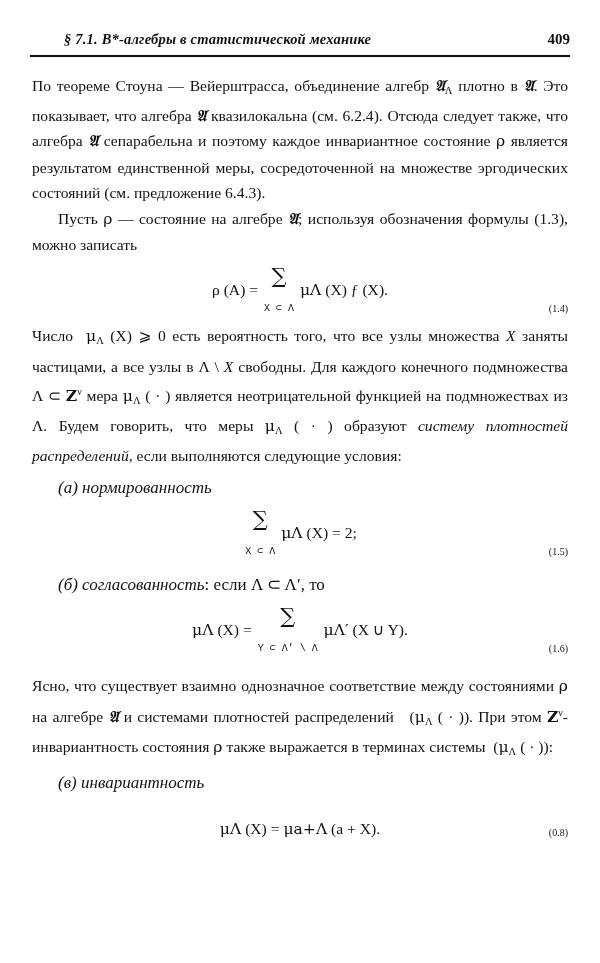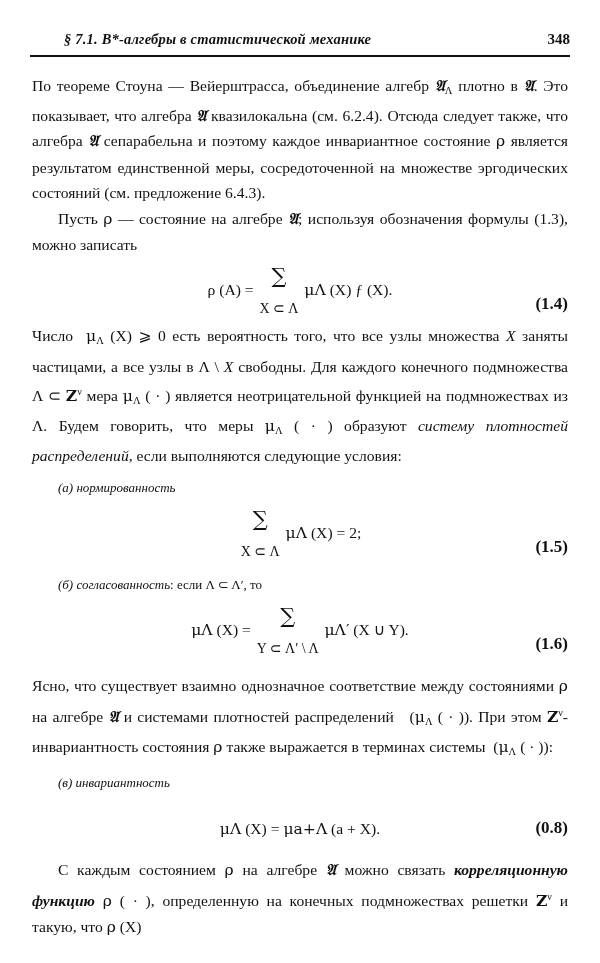--- a/index.html
+++ b/index.html
@@ -81,74 +81,74 @@
     min-height: 34px;
   }
   .eqbody {
     display: inline-flex;
     align-items: center;
     white-space: nowrap;
   }
   .eqnum {
     position: absolute;
     right: 0;
-    font-size: 17px;
-    font-weight: bold;
+    font-size: 10px;
   }
   .sum {
     display: inline-flex;
     flex-direction: column;
     align-items: center;
     justify-content: center;
     margin: 0 2px;
     position: relative;
     top: 1px;
   }
   .sum .big {
     font-size: 21px;
     line-height: 19px;
     font-family: "DejaVu Serif", serif;
   }
   .sum .lim {
-    font-size: 14px;
+    font-size: 10px;
     line-height: 12px;
     margin-top: 17px;
     white-space: nowrap;
+    font-family: Liberation Mono, monospace;
   }
   .it { font-style: italic; }
   .bb {
     font-family: "DejaVu Serif", serif;
     font-weight: bold;
     font-style: normal;
   }
   .gothic {
     font-family: "DejaVu Serif", serif;
     font-weight: bold;
     font-style: italic;
     letter-spacing: -0.3px;
   }
   sup.sm { font-size: 10px; vertical-align: super; }
   sub.sm { font-size: 10.5px; vertical-align: -0.25em; }
   .listitem {
-    font-size: 13px;
+    font-size: 17px;
     line-height: 25.4px;
     text-indent: 26px;
   }
   .listitem .lbl { font-style: italic; }
   .mu { font-family: "DejaVu Serif", serif; font-style: normal; }
   .rho { font-family: "DejaVu Serif", serif; font-style: normal; }
 </style>
 </head>
 <body>
 
 <div class="page">
 
   <div class="header">
     <div class="header-title">§ 7.1. B*-алгебры в статистической механике</div>
-    <div class="header-page">348</div>
+    <div class="header-page">409</div>
   </div>
   <div class="rule"></div>
 
   <div class="content">
 
     <p class="para">
       По&nbsp;теореме Стоуна&nbsp;— Вейерштрасса, объединение&nbsp;алгебр <span class="gothic">𝔄</span><sub class="sm">Λ</sub> плотно в <span class="gothic">𝔄</span>. Это показывает, что алгебра <span class="gothic">𝔄</span> квазилокальна (см.&nbsp;6.2.4). Отсюда следует также,&nbsp;что алгебра <span class="gothic">𝔄</span> сепарабельна и поэтому каждое инвариантное состояние <span class="rho">ρ</span> является результатом единственной меры, сосредоточенной на множестве эргодических состояний (см. предложение 6.4.3).
     </p>
 
     <p class="para indent">
@@ -227,18 +227,15 @@
         <span class="mu">μΛ</span>&nbsp;
         <span>(X) =</span>&nbsp;
         <span class="mu">μa+Λ</span>&nbsp;
         <span>(a + X).</span>
       </span>
       <span class="eqnum">(0.8)</span>
     </div>
 
     <div class="gap-md"></div>
 
-    <p class="para indent">
-      С каждым состоянием <span class="rho">ρ</span> на алгебре <span class="gothic">𝔄</span> можно связать <span class="it" style="font-weight:bold">корреляционную функцию</span> <span class="rho">ρ</span>&nbsp;( · ), определенную на конечных подмножествах решетки <span class="bb">Z</span><sup class="sm">ν</sup> и такую, что <span class="rho">ρ</span> (X)
-    </p>
 
   </div>
 </div>
 
 </body></html>

